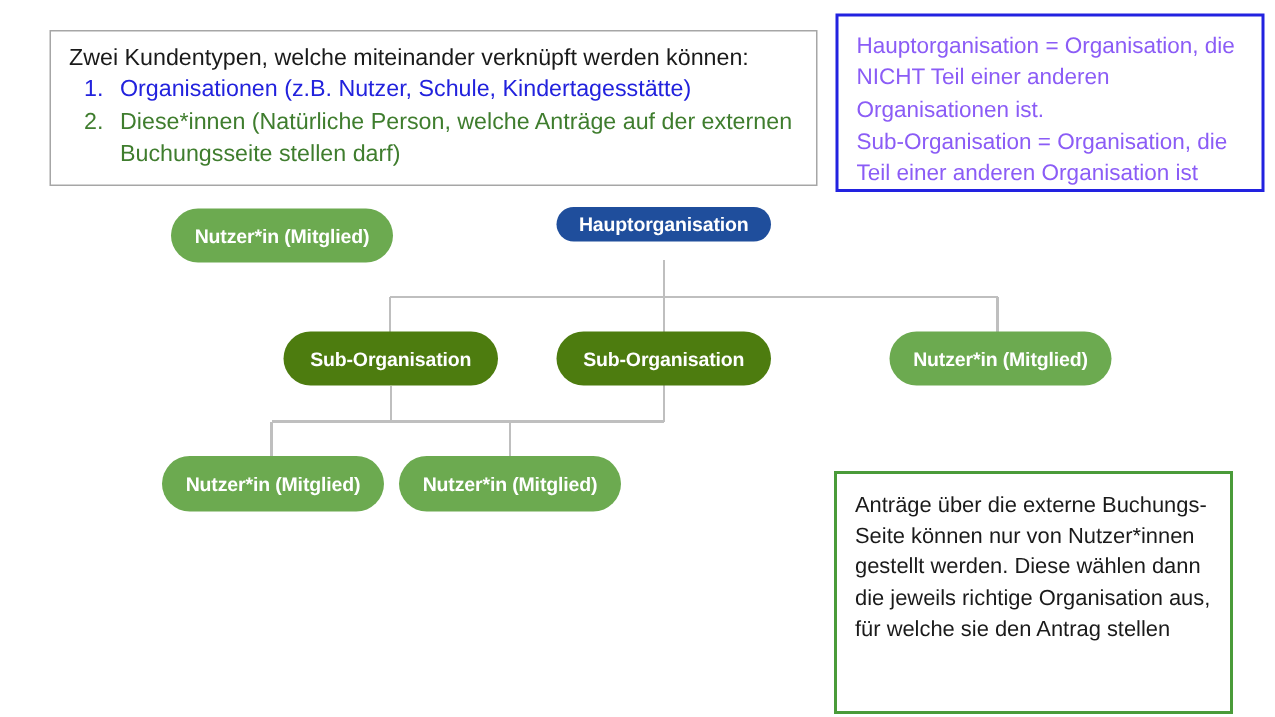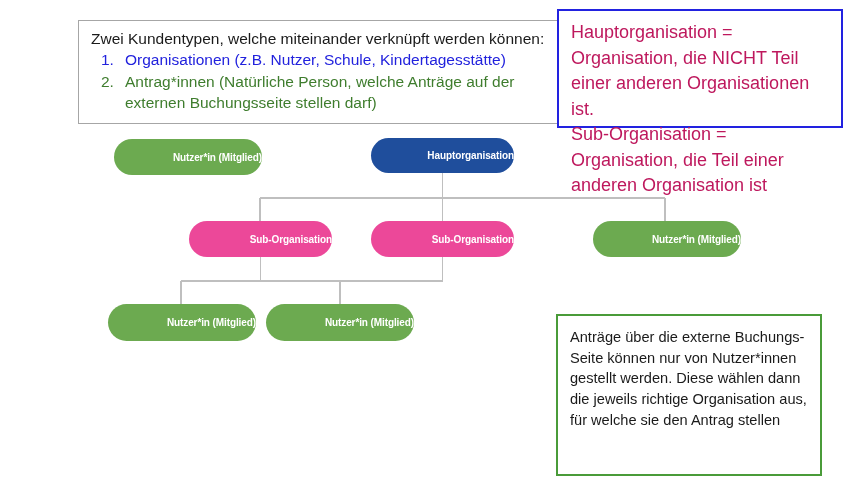--- a/index.html
+++ b/index.html
@@ -25,21 +25,20 @@
     background: #ffffff;
     box-sizing: border-box;
   }
   .callout-legend {
     left: 33px;
     top: 20px;
     width: 512px;
     height: 104px;
     border: 1px solid #a6a6a6;
     padding: 8px 10px 6px 12px;
-    margin-left: 45px;
   }
   .legend-title {
     font-size: 15.5px;
     color: #1a1a1a;
     line-height: 1.32;
     white-space: nowrap;
   }
   .legend-list {
     margin: 1px 0 0 0;
     padding: 0;
@@ -66,23 +65,23 @@
   .callout-blue {
     left: 557px;
     top: 9px;
     width: 286px;
     height: 119px;
     border: 2px solid #2222e0;
     padding: 9px 10px 6px 12px;
   }
   .callout-blue p {
     margin: 0;
-    font-size: 18px;
+    font-size: 15px;
     line-height: 1.42;
-    color: #be185d;
+    color: #8b5cf6;
   }
   .callout-blue p + p { }
 
   .callout-green {
     left: 556px;
     top: 314px;
     width: 266px;
     height: 162px;
     border: 2px solid #4a9b39;
     padding: 11px 10px 6px 12px;
@@ -103,30 +102,30 @@
     height: 478px;
     pointer-events: none;
   }
 
   .node {
     position: absolute;
     box-sizing: border-box;
     border-radius: 22px;
     display: flex;
     align-items: center;
-    justify-content: flex-end;
+    justify-content: center;
     color: #ffffff;
-    font-size: 10px;
+    font-size: 13px;
     font-weight: bold;
     letter-spacing: -0.1px;
     text-align: center;
     white-space: nowrap;
   }
   .node-main  { background: #1f4e9c; }
-  .node-sub   { background: #ec4899; }
+  .node-sub   { background: #4d7c0f; }
   .node-user  { background: #6caa50; }
 </style>
 </head>
 <body>
 
 <div id="canvas">
 
   <svg class="connectors" viewBox="0 0 850 478" width="850" height="478" aria-hidden="true">
     <g stroke="#bfbfbf" stroke-width="1.6" fill="none" shape-rendering="crispEdges">
 
@@ -143,21 +142,21 @@
 
       <path d="M442.5,257 L442.5,281"></path>
       <path d="M340,281 L442.5,281"></path>
     </g>
   </svg>
 
   <div class="node node-user" style="left:114px; top:139px; width:148px; height:36px;">
     <span>Nutzer*in (Mitglied)</span>
   </div>
 
-  <div class="node node-main" style="left:371px; top:138px; width:143px; height:35px;">
+  <div class="node node-main" style="left:371px; top:138px; width:143px; height:23px;">
     <span>Hauptorganisation</span>
   </div>
 
   <div class="node node-sub" style="left:189px; top:221px; width:143px; height:36px;">
     <span>Sub-Organisation</span>
   </div>
 
   <div class="node node-sub" style="left:371px; top:221px; width:143px; height:36px;">
     <span>Sub-Organisation</span>
   </div>
@@ -176,21 +175,21 @@
 
   <div class="callout callout-legend">
     <div class="legend-title">Zwei Kundentypen, welche miteinander verknüpft werden können:</div>
     <ul class="legend-list">
       <li class="li-blue">
         <span class="legend-num">1.</span>
         <span class="legend-text">Organisationen (z.B. Nutzer, Schule, Kindertagesstätte)</span>
       </li>
       <li class="li-green">
         <span class="legend-num">2.</span>
-        <span class="legend-text">Antrag*innen (Natürliche Person, welche Anträge auf der externen Buchungsseite stellen darf)</span>
+        <span class="legend-text">Diese*innen (Natürliche Person, welche Anträge auf der externen Buchungsseite stellen darf)</span>
       </li>
     </ul>
   </div>
 
   <div class="callout callout-blue">
     <p>Hauptorganisation = Organisation, die NICHT Teil einer anderen Organisationen ist.</p>
     <p>Sub-Organisation = Organisation, die Teil einer anderen Organisation ist</p>
   </div>
 
   <div class="callout callout-green">

